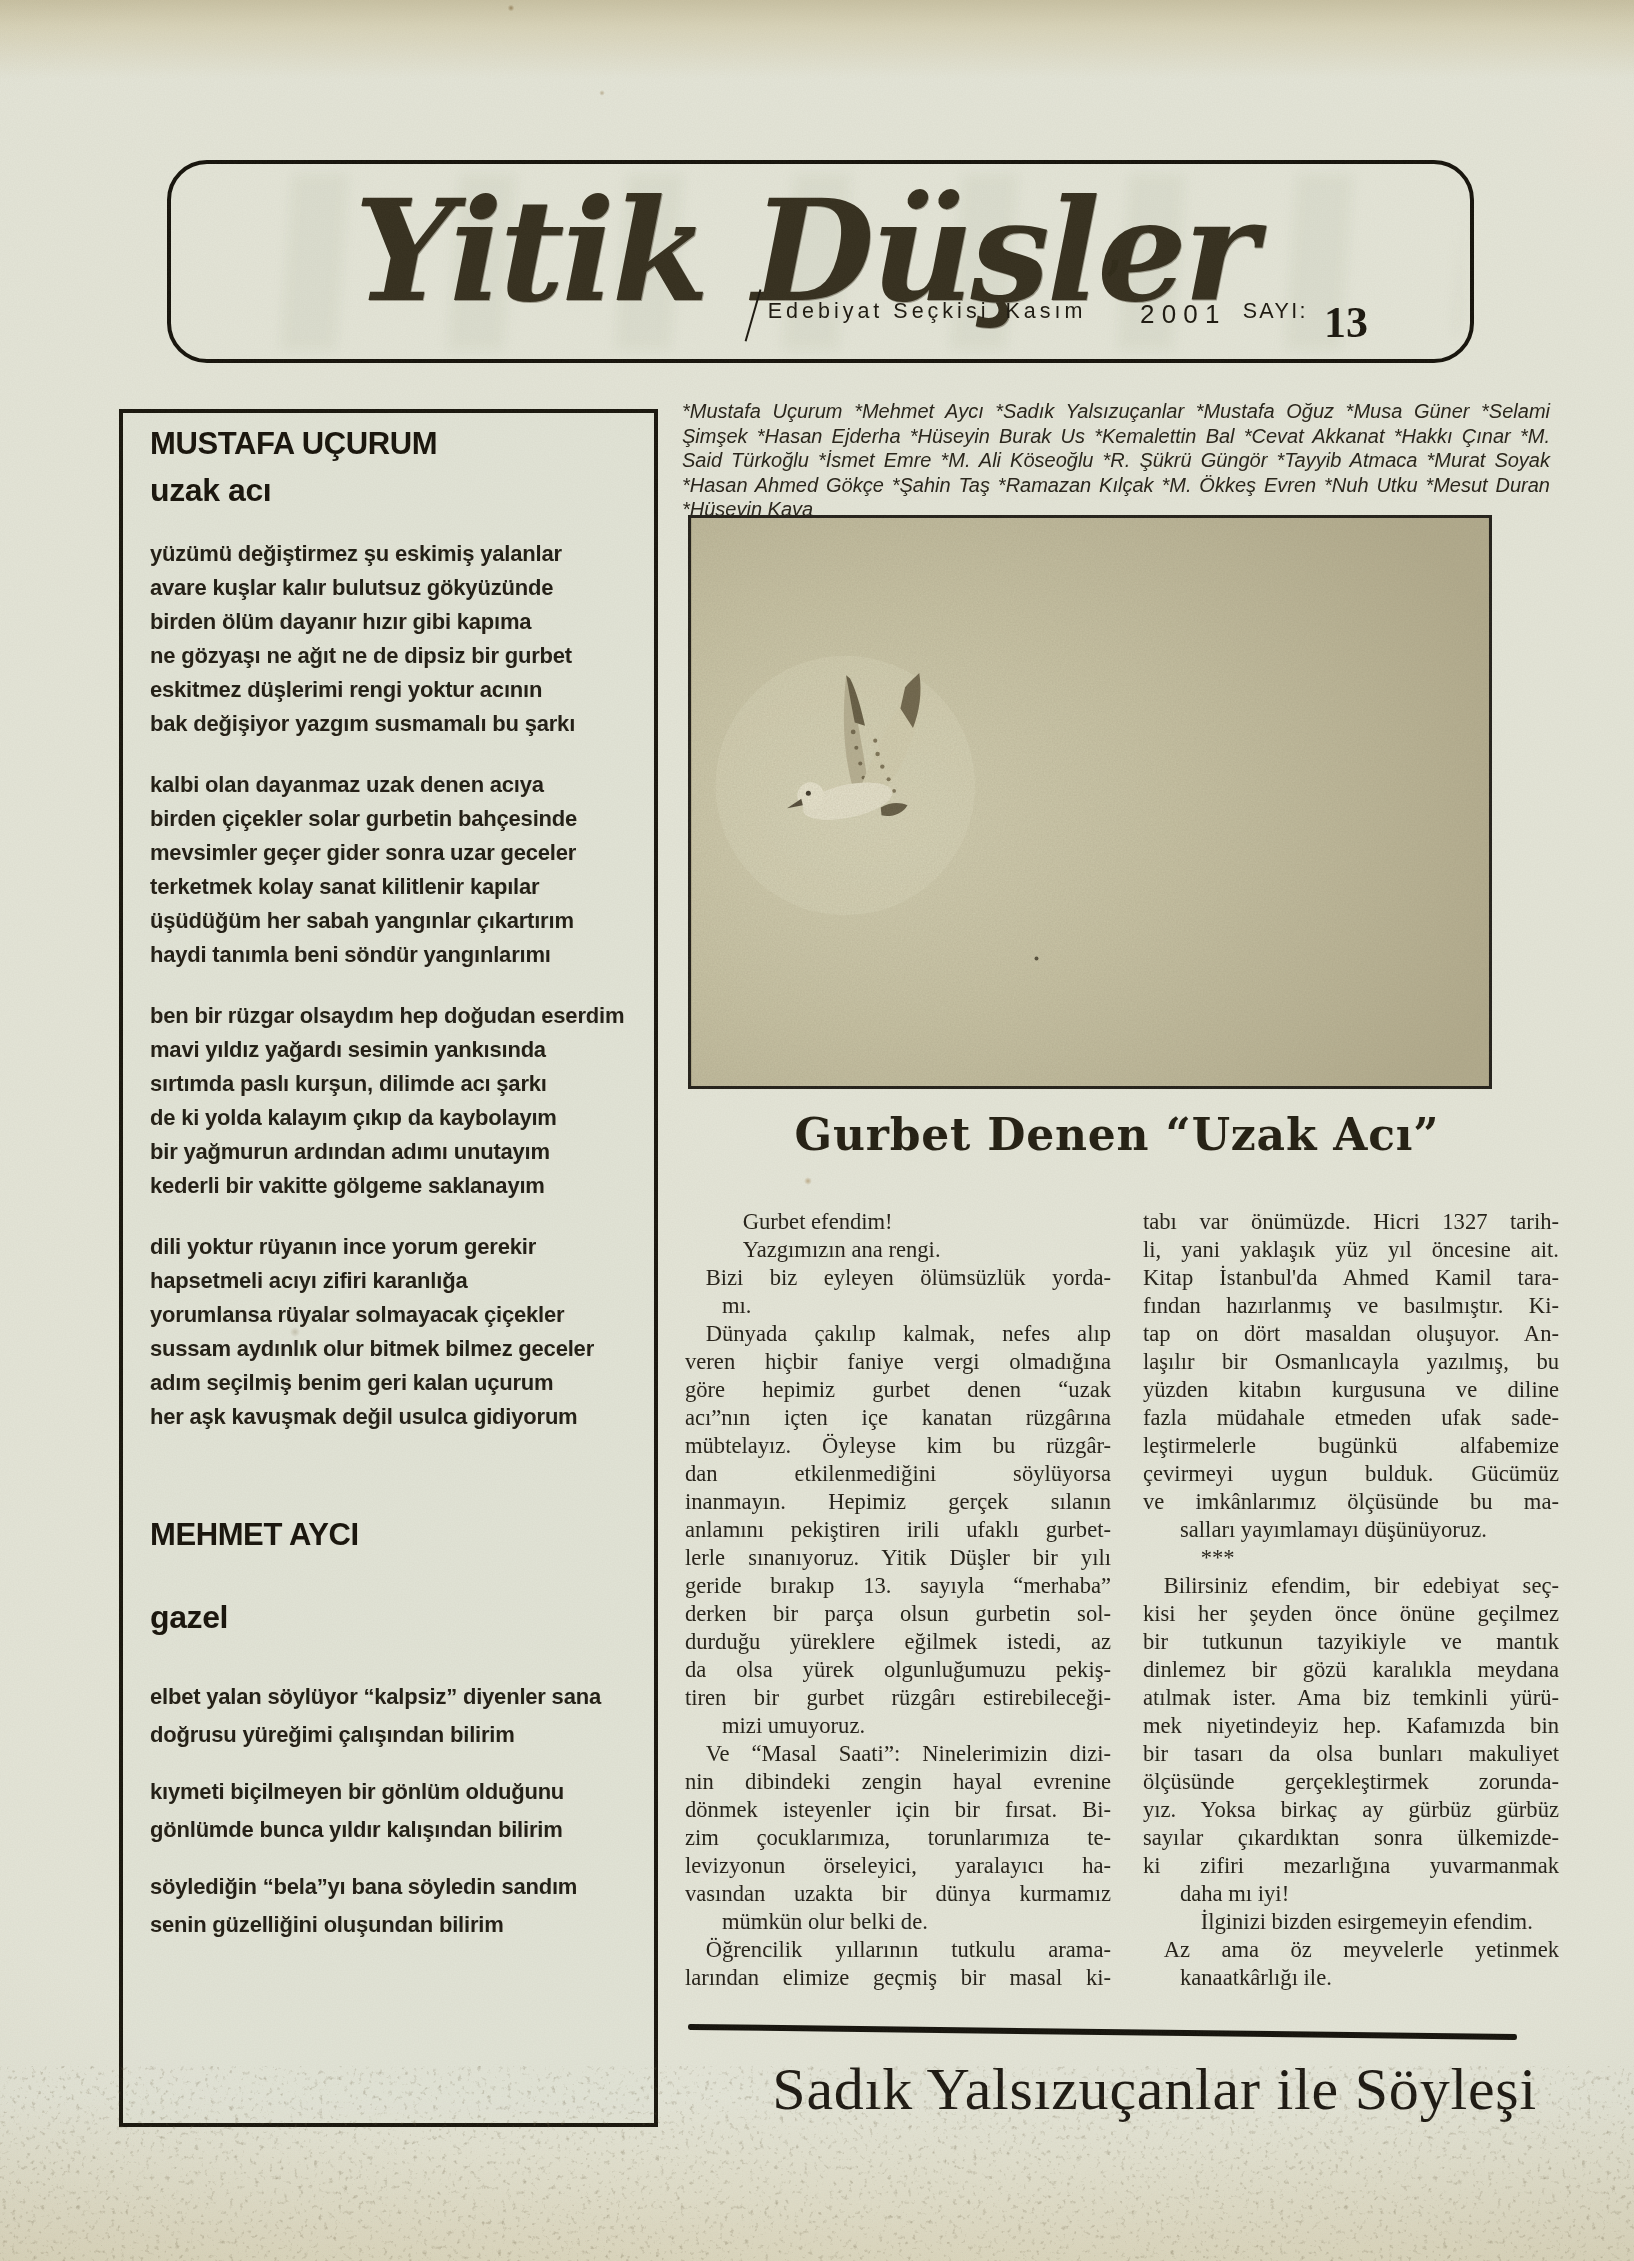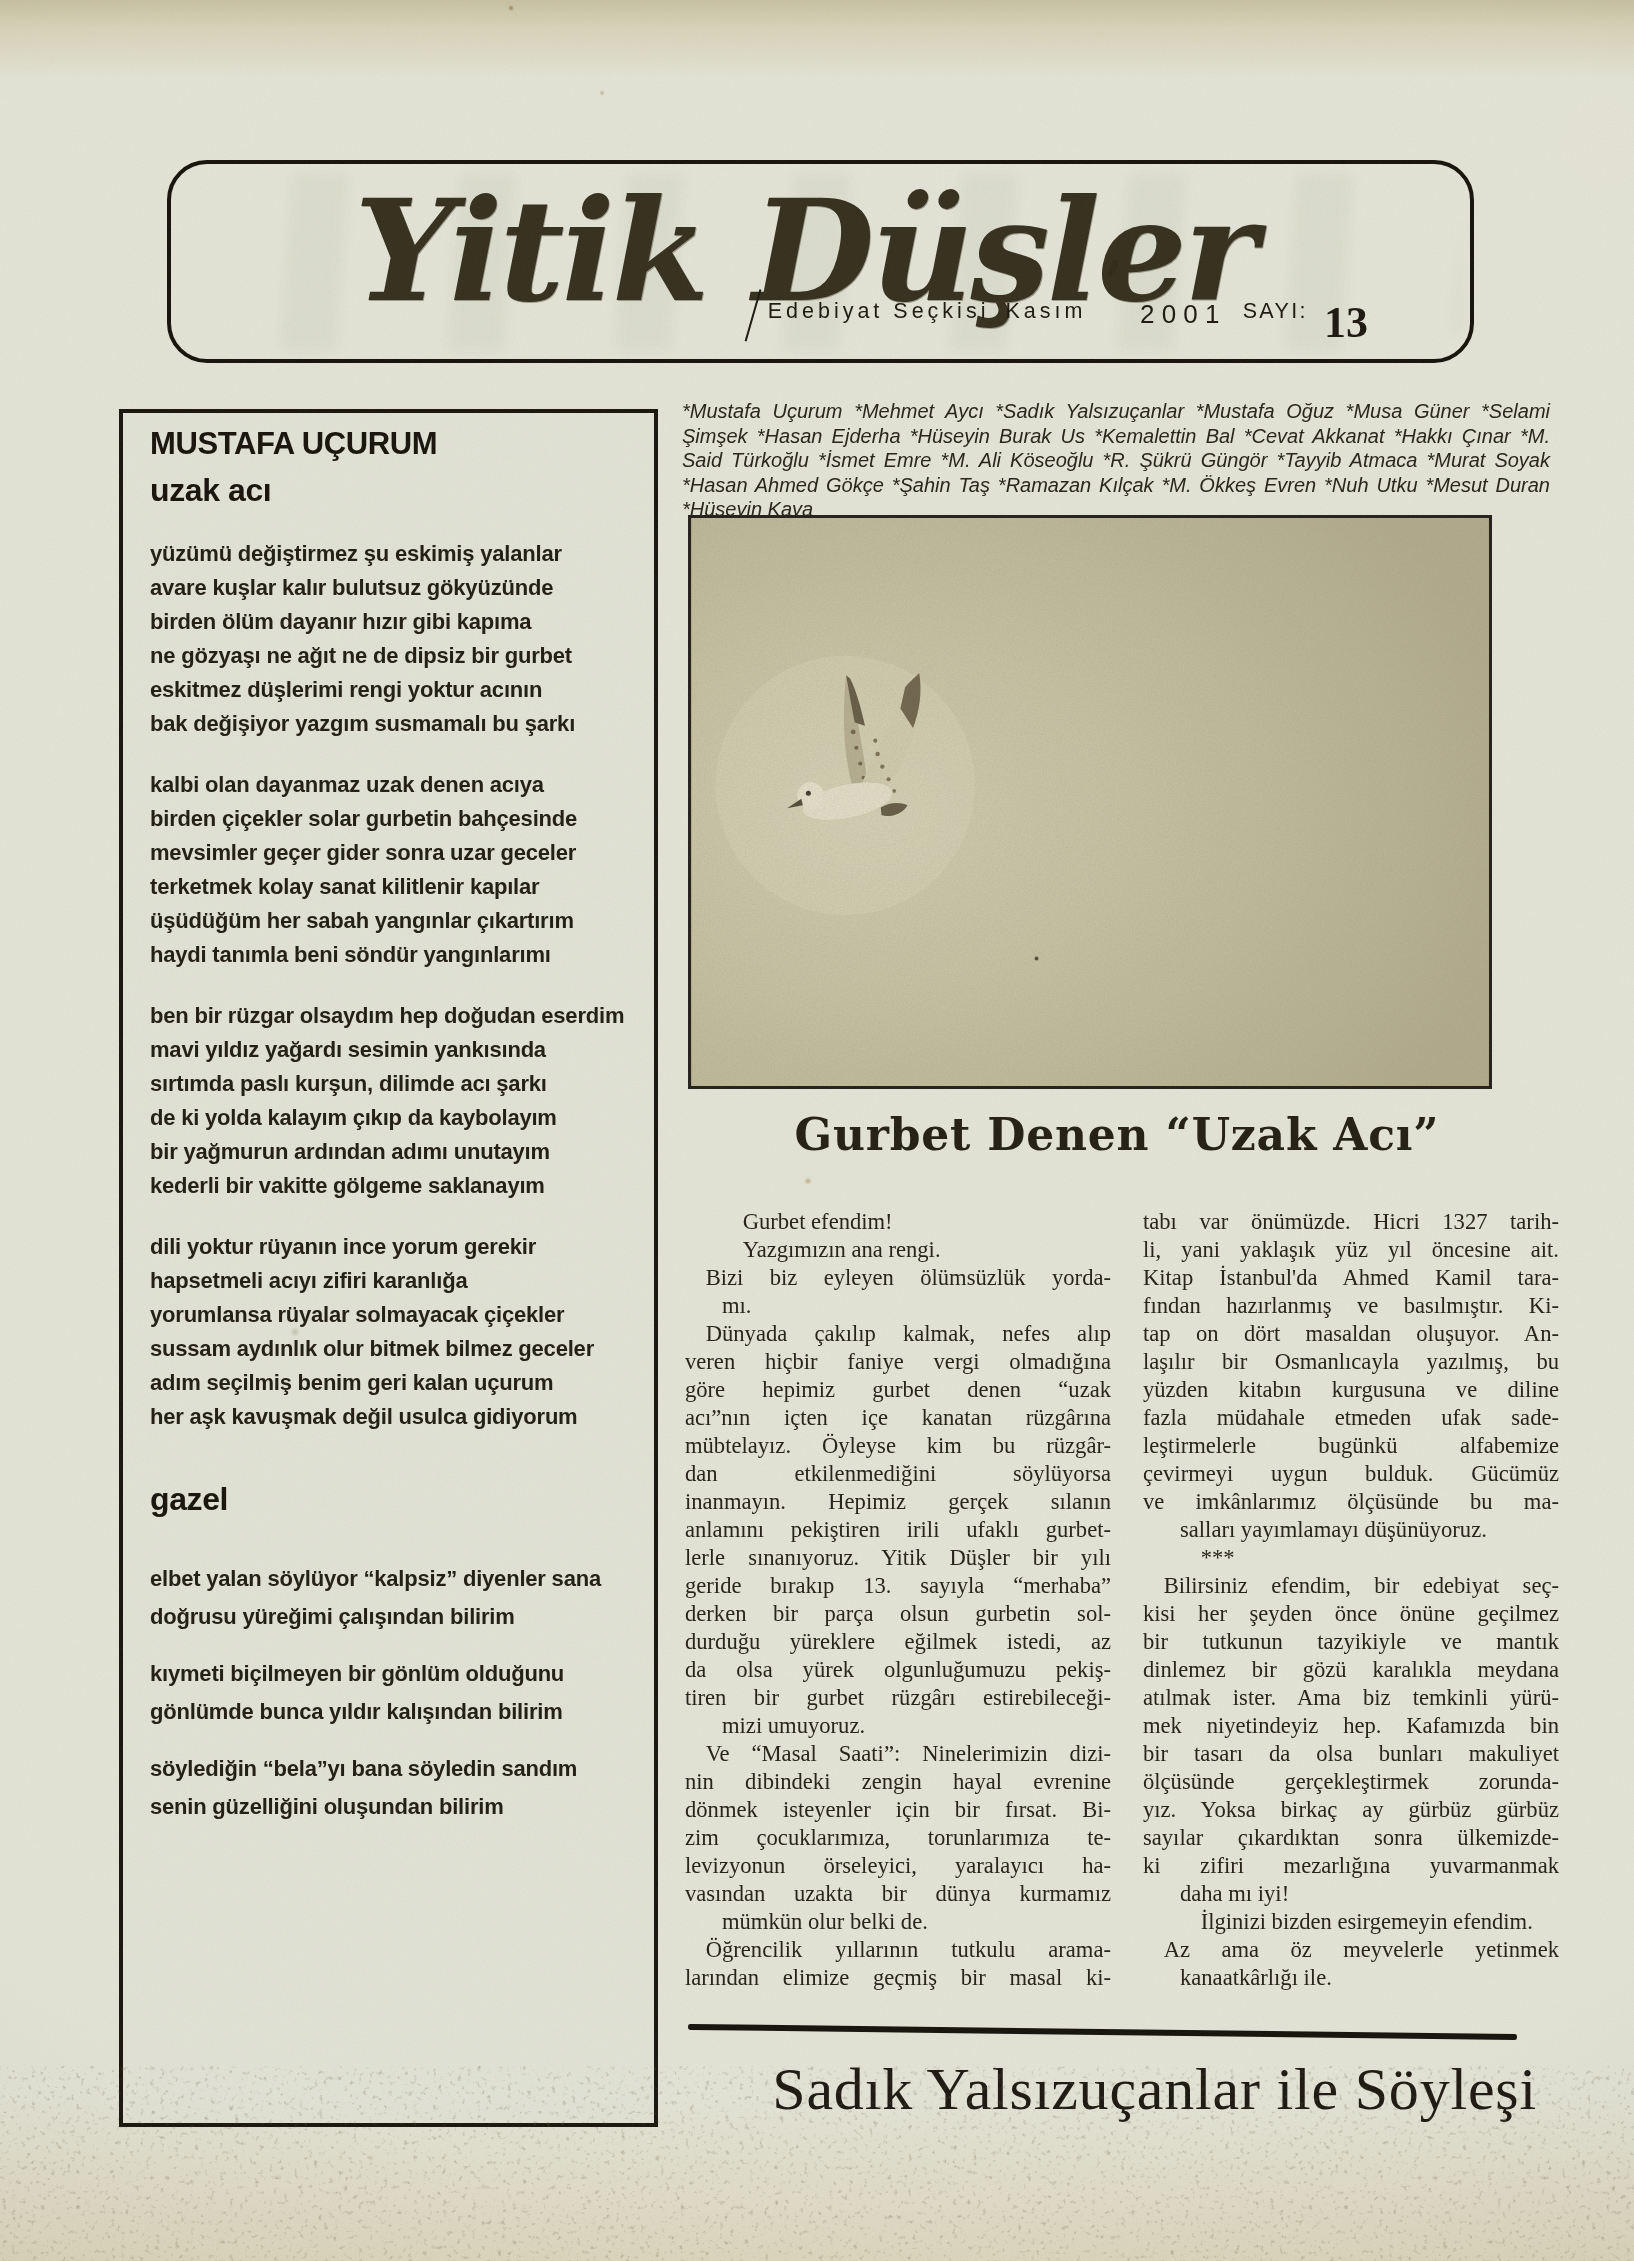--- a/index.html
+++ b/index.html
@@ -138,20 +138,21 @@
         </div>
         <div class="stanza">
           <div class="poem-line">dili yoktur rüyanın ince yorum gerekir</div>
           <div class="poem-line">hapsetmeli acıyı zifiri karanlığa</div>
           <div class="poem-line">yorumlansa rüyalar solmayacak çiçekler</div>
           <div class="poem-line">sussam aydınlık olur bitmek bilmez geceler</div>
           <div class="poem-line">adım seçilmiş benim geri kalan uçurum</div>
           <div class="poem-line">her aşk kavuşmak değil usulca gidiyorum</div>
         </div>
       </div>
+    <div class="poem-author second">MEHMET AYCI</div>
     <div class="poem-title second">gazel</div>
     <div class="poem-body gazel">
         <div class="stanza">
           <div class="poem-line">elbet yalan söylüyor “kalpsiz” diyenler sana</div>
           <div class="poem-line">doğrusu yüreğimi çalışından bilirim</div>
         </div>
         <div class="stanza">
           <div class="poem-line">kıymeti biçilmeyen bir gönlüm olduğunu</div>
           <div class="poem-line">gönlümde bunca yıldır kalışından bilirim</div>
         </div>

